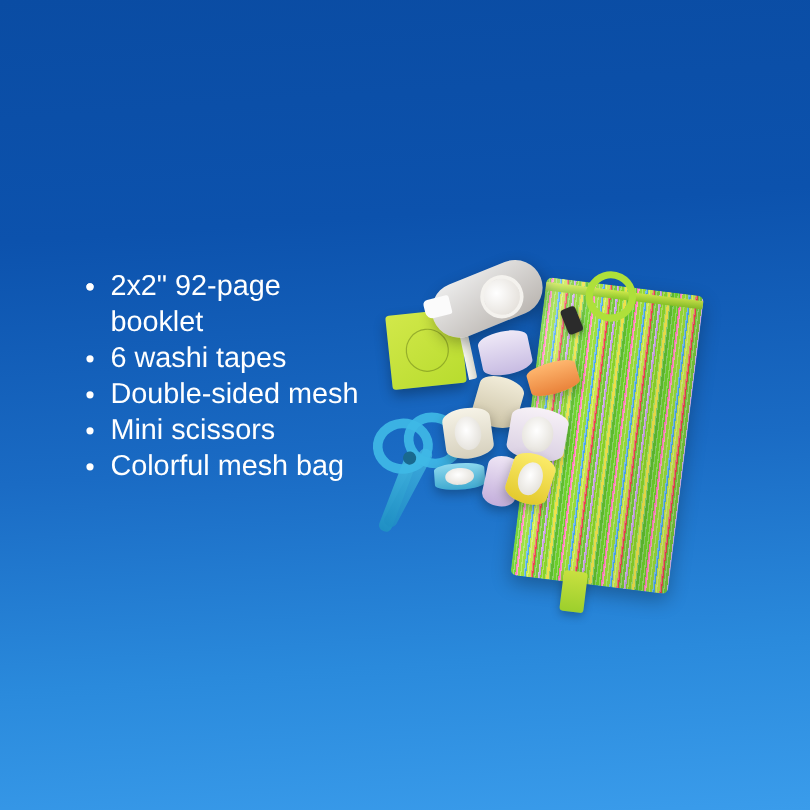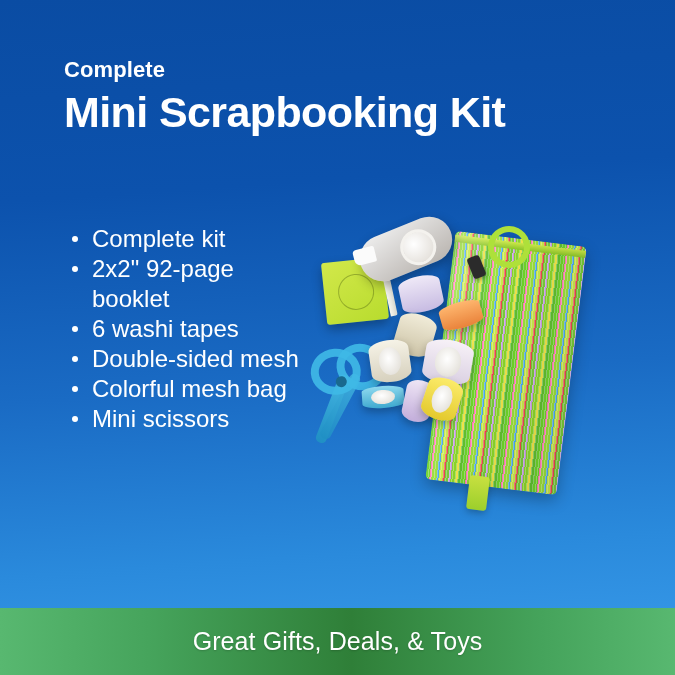--- a/index.html
+++ b/index.html
@@ -159,49 +159,44 @@
   .footer-text{
     color:#ffffff;font-size:25px;letter-spacing:.1px;
     text-shadow:0 1px 2px rgba(0,0,0,.18);
   }
 </style>
 </head>
 <body>
 
 <div class="poster">
 
-  <div class="headline">
-    <p class="eyebrow">Complete</p>
-    <h1 class="title">Mini Scrapbooking Kit</h1>
-  </div>
 
   <ul class="features">
     <li>
       <span class="dot"></span>
-      <span>Complete kit</span>
     </li>
     <li>
       <span class="dot"></span>
       <span>2x2" 92-page booklet</span>
     </li>
     <li>
       <span class="dot"></span>
       <span>6 washi tapes</span>
     </li>
     <li>
       <span class="dot"></span>
       <span>Double-sided mesh</span>
     </li>
     <li>
       <span class="dot"></span>
+      <span>Mini scissors</span>
+    </li>
+    <li>
+      <span class="dot"></span>
       <span>Colorful mesh bag</span>
-    </li>
-    <li>
-      <span class="dot"></span>
-      <span>Mini scissors</span>
     </li>
   </ul>
 
   <div class="product">
 
     <div class="bag">
       <div class="zipline"></div>
       <div class="sheen"></div>
     </div>
     <div class="zip-loop"></div>
@@ -254,17 +249,14 @@
     <div class="roll" style="left:104px;top:162px;width:28px;height:42px;transform:rotate(12deg);
                 background:linear-gradient(180deg,#efe6f5,#c3aedb);"></div>
 
     <div class="roll" style="left:124px;top:160px;width:36px;height:42px;transform:rotate(18deg);
                 background:linear-gradient(180deg,#fbeb6a,#e3c92c);">
       <div class="core"></div>
     </div>
 
   </div>
 
-  <div class="footer">
-    <span class="footer-text">Great Gifts, Deals, &amp; Toys</span>
-  </div>
 
 </div>
 
 </body></html>

